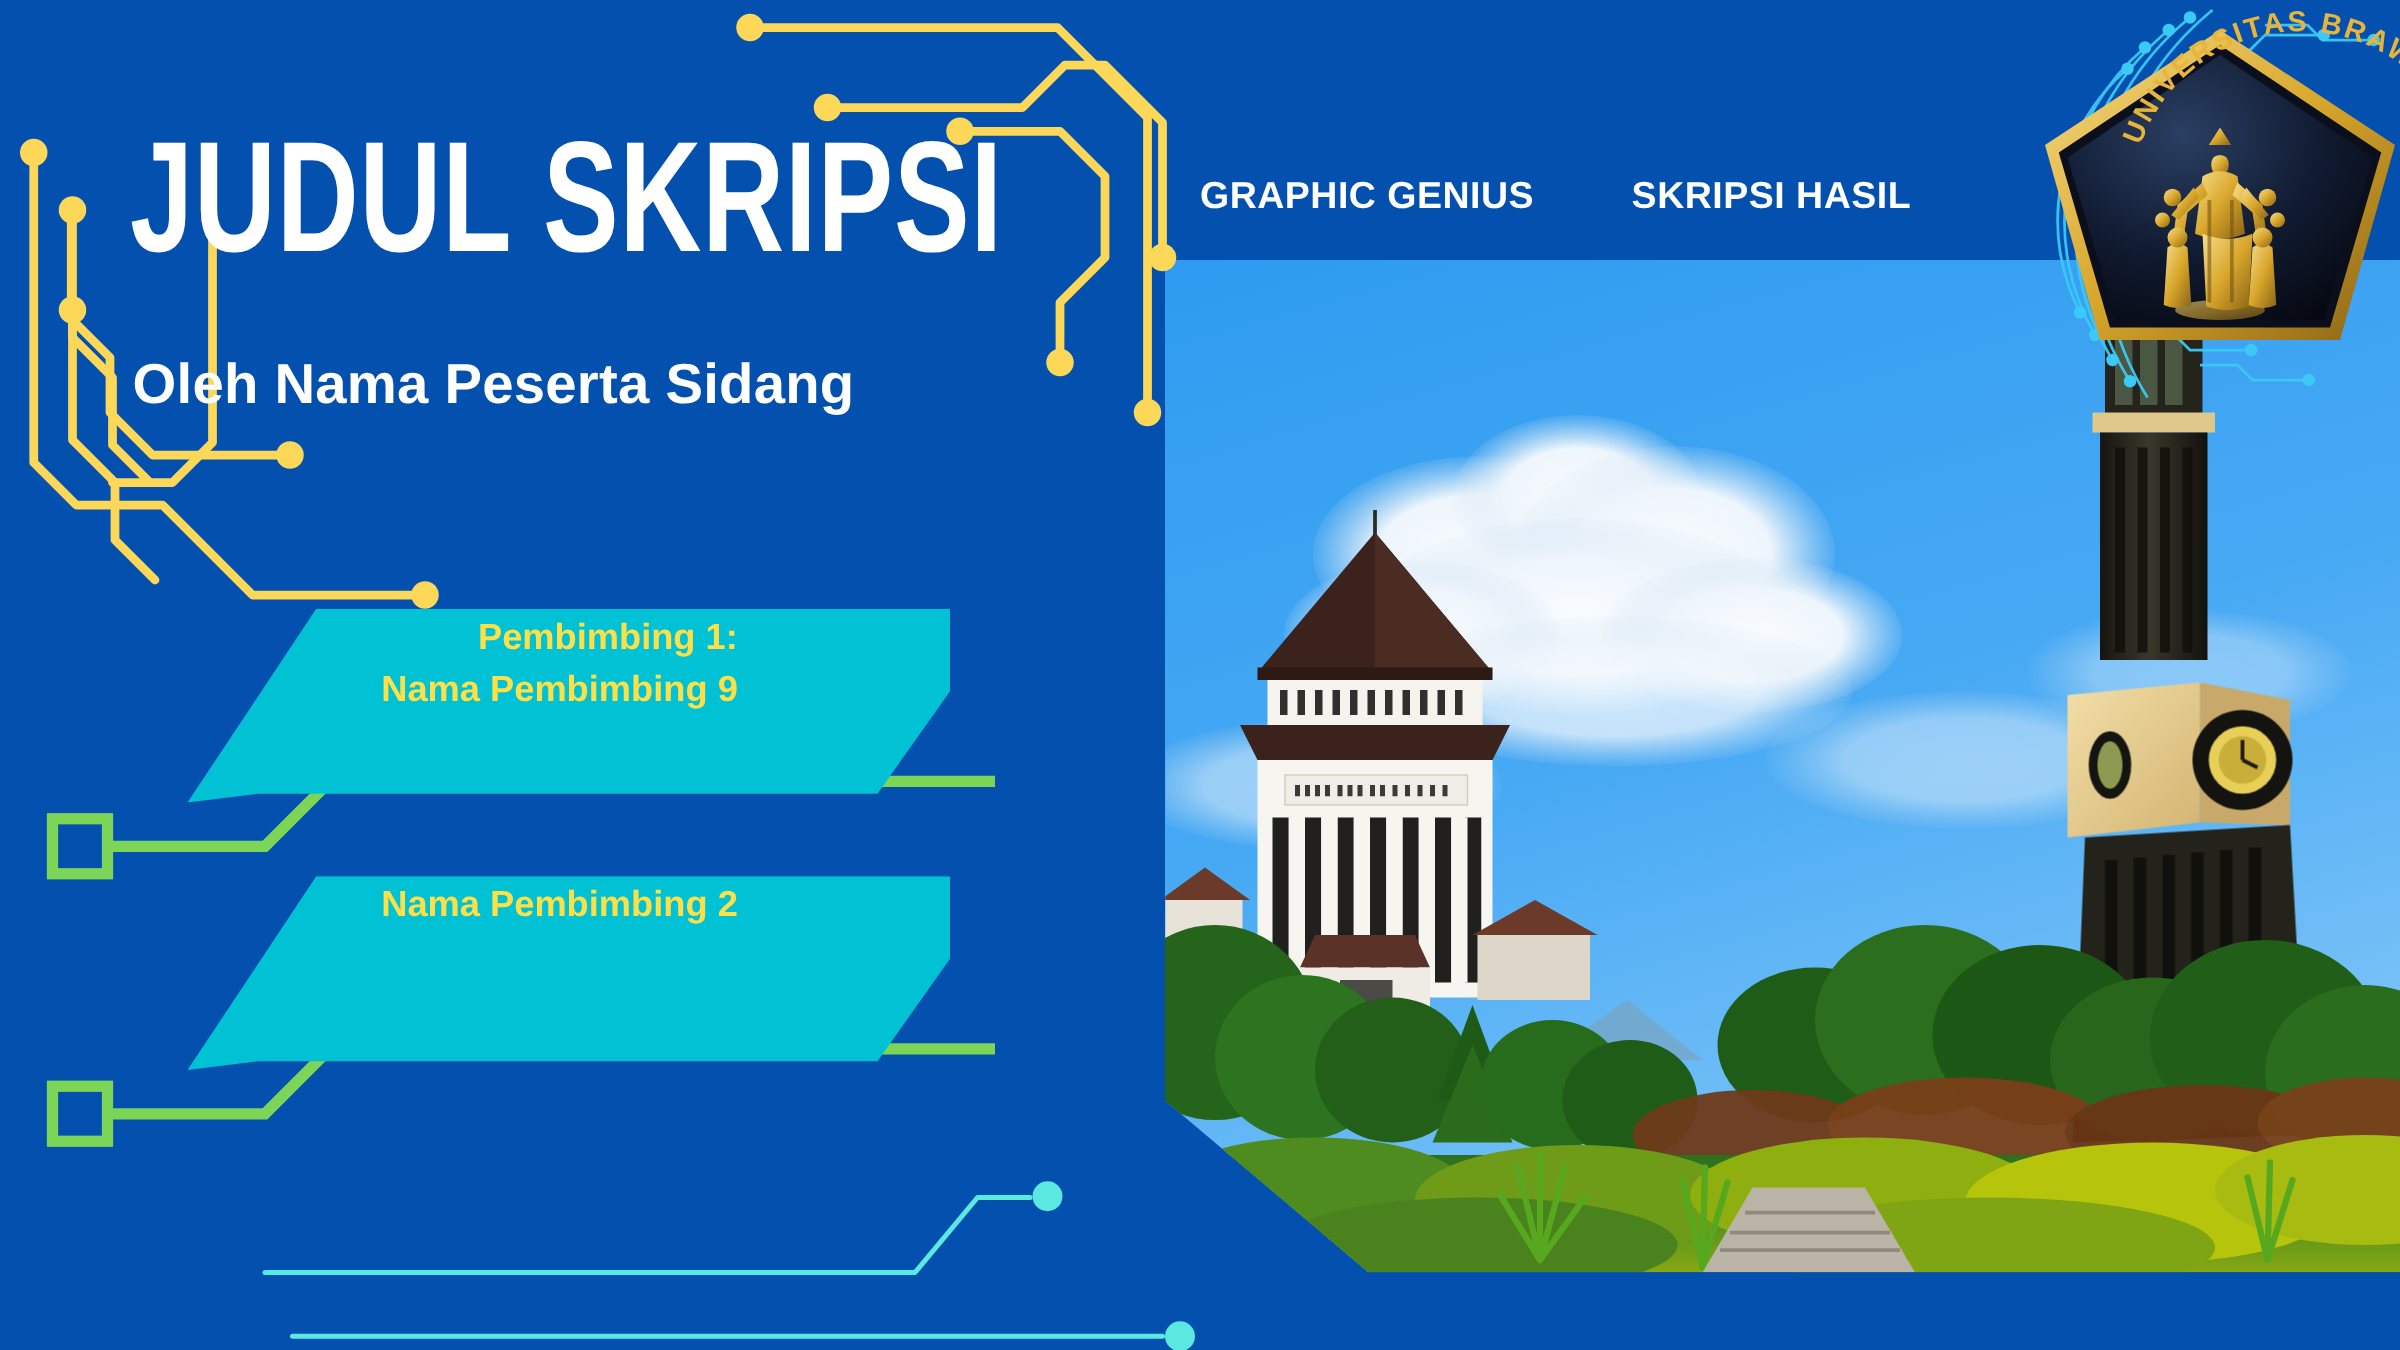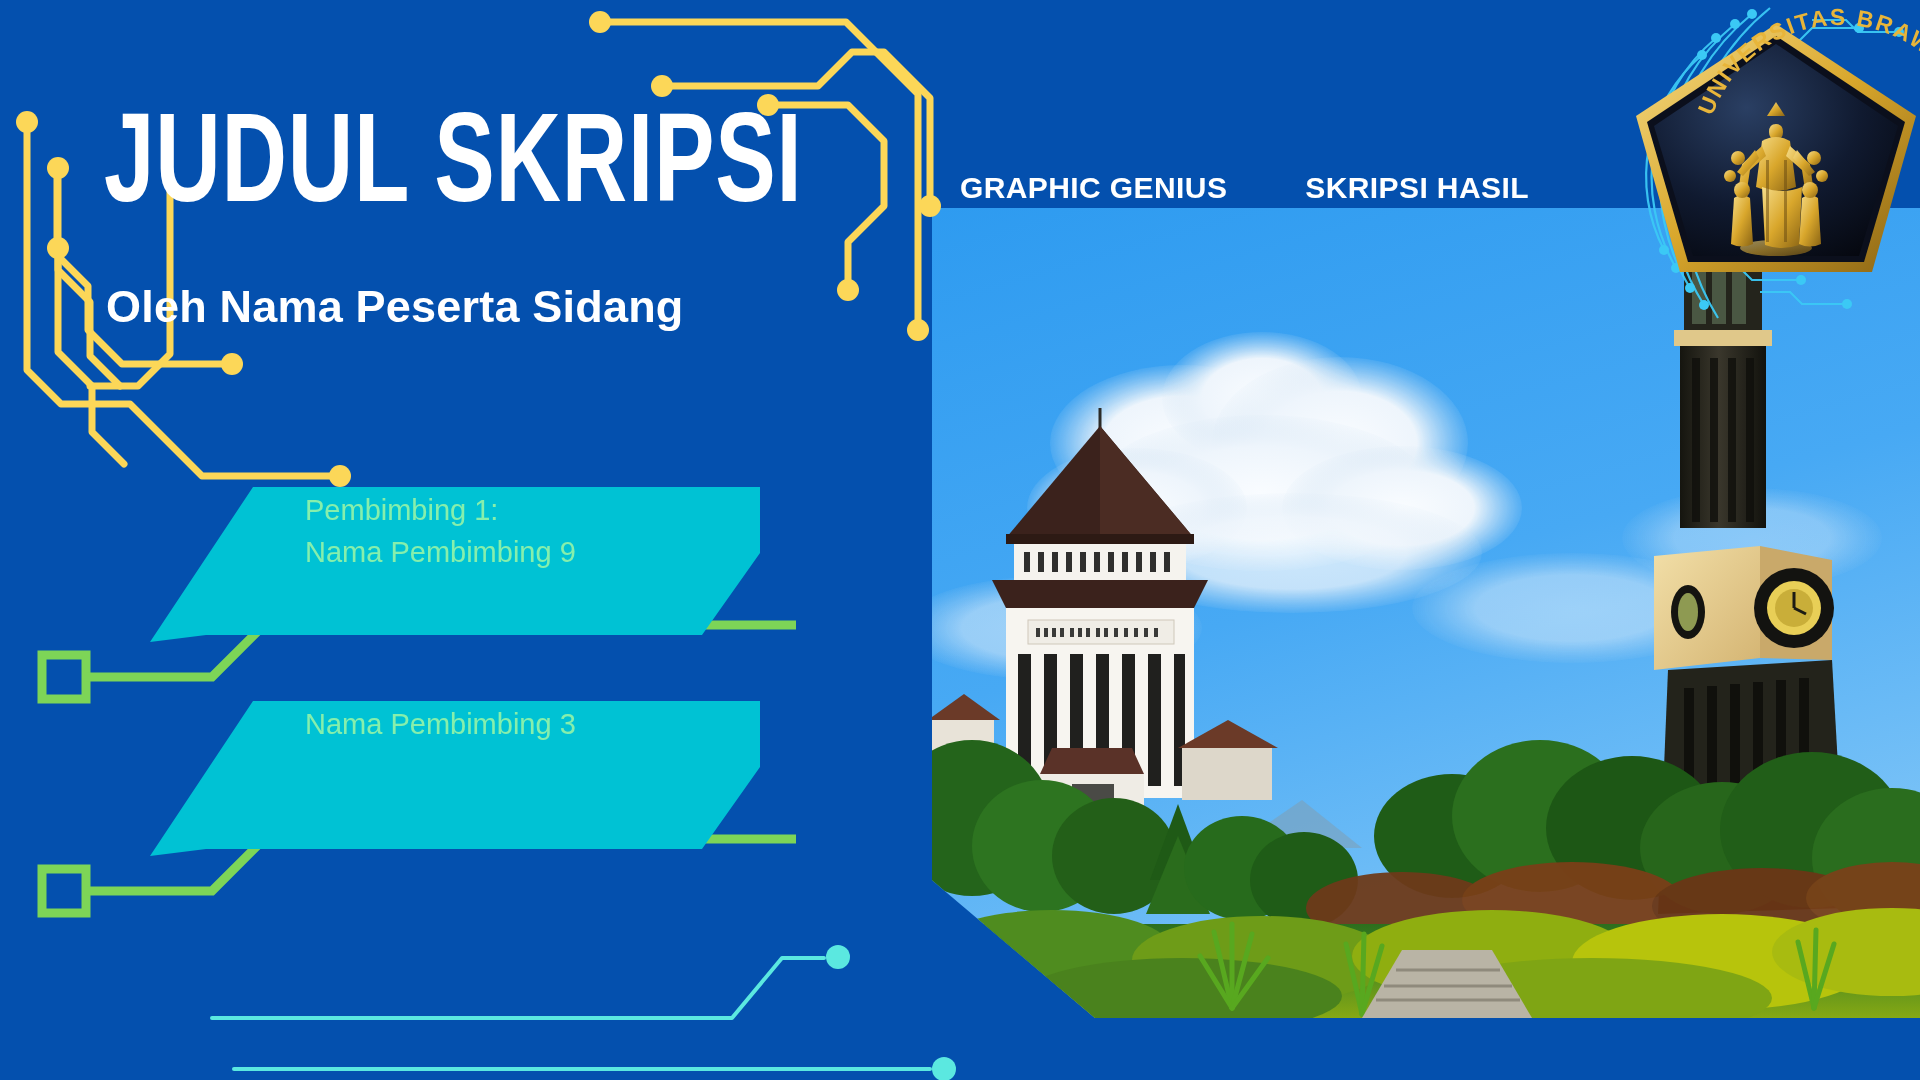--- a/index.html
+++ b/index.html
@@ -28,21 +28,20 @@
     -webkit-clip-path: polygon(0 0, 100% 0, 100% 100%, 16.5% 100%, 0 83%);
     clip-path: polygon(0 0, 100% 0, 100% 100%, 16.5% 100%, 0 83%);
   }
   #photo-wrap svg { display:block; width:988px; height:810px; }
 
   
   #header-labels {
     position:absolute; left:960px; top:140px;
     display:flex; gap:78px; align-items:baseline;
     z-index:6;
-    margin-top:31px;
   }
   #header-labels span {
     color:#ffffff;
     font-size:30px;
     font-weight:bold;
     letter-spacing:0.4px;
     white-space:nowrap;
   }
 
   
@@ -69,25 +68,26 @@
     z-index:5;
   }
   .banner-shear {
     position:absolute;
     width:610px; height:155px;
     z-index:4;
   }
   .banner-text {
     position:absolute;
     z-index:7;
-    color:#86efac;
+    color:#fde047;
     font-size:29px;
-    font-weight:normal;
+    font-weight:bold;
     line-height:1.45;
     white-space:nowrap;
+    text-align:right;
   }
 
   #banner1-text { left:305px; top:489px; }
   #banner2-text { left:305px; top:703px; }
 </style>
 </head>
 <body>
 
 <div id="slide">
 
@@ -468,16 +468,16 @@
   </svg>
   <div id="banner1-text" class="banner-text">
     <div>Pembimbing 1:</div>
     <div>Nama Pembimbing 9</div>
   </div>
 
   <svg class="banner-shear" style="left:150px; top:701px;" viewBox="0 0 610 155" xmlns="http://www.w3.org/2000/svg">
     <path d="M0 155 L103 0 L610 0 L610 66 L552 148 L56 148 Z" fill="#00C2D4"></path>
   </svg>
   <div id="banner2-text" class="banner-text">
-    <div>Nama Pembimbing 3</div>
+    <div>Nama Pembimbing 2</div>
   </div>
 
 </div>
 
 </body></html>

